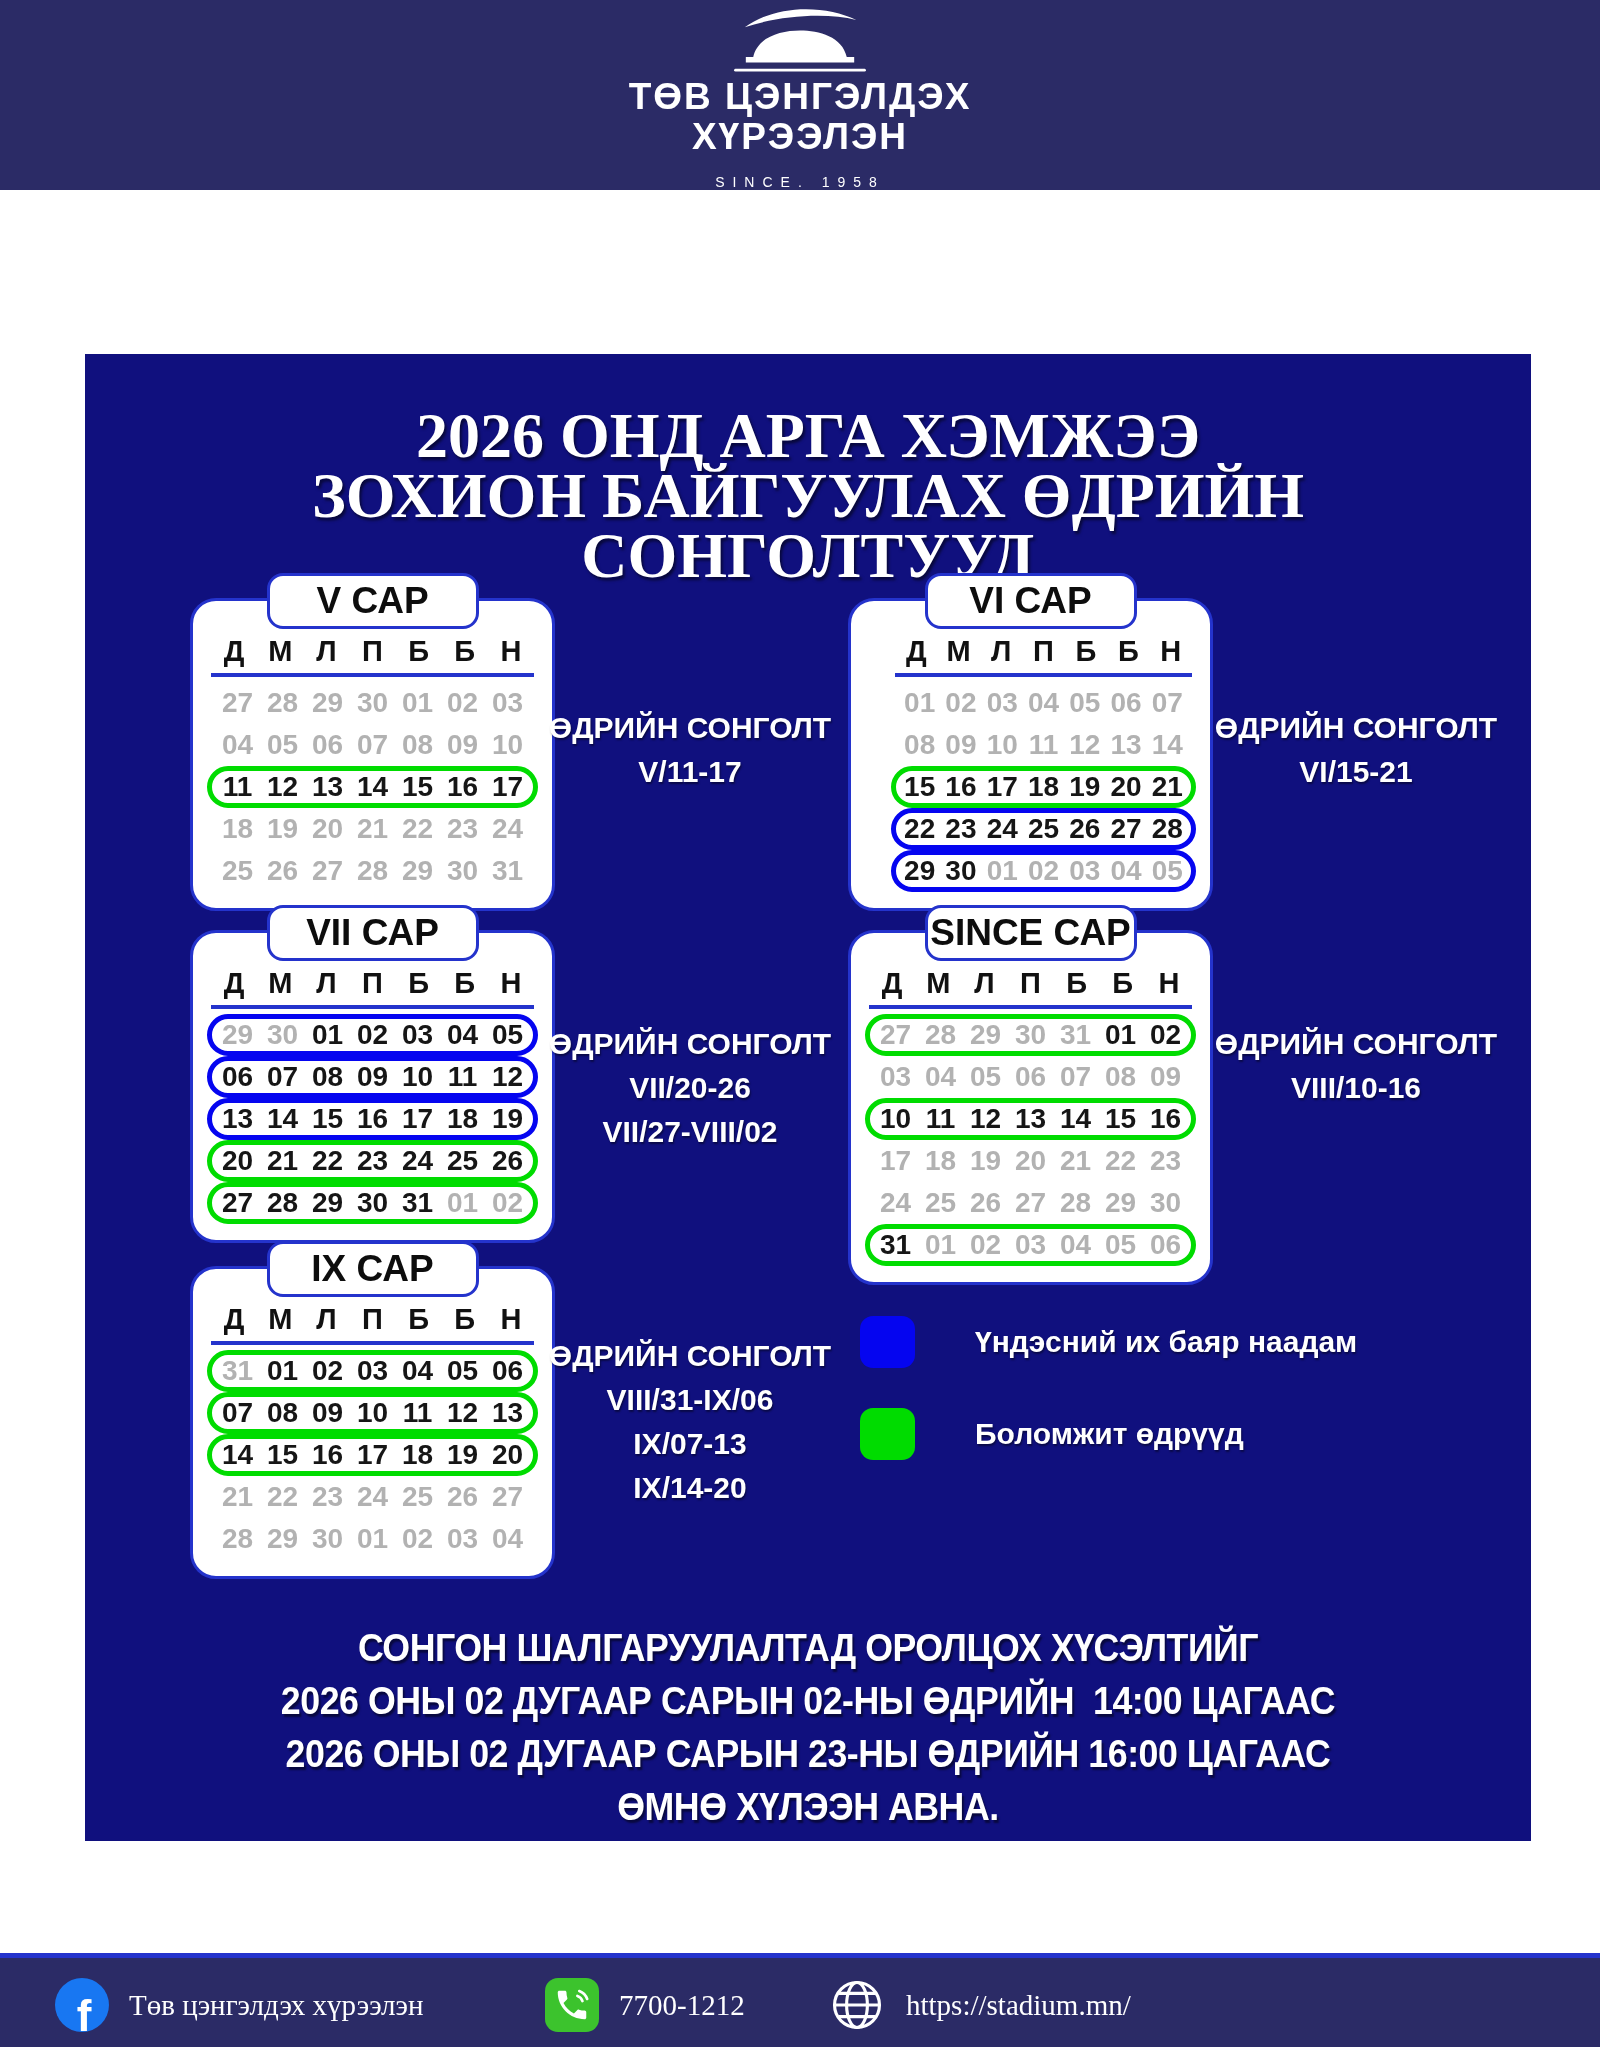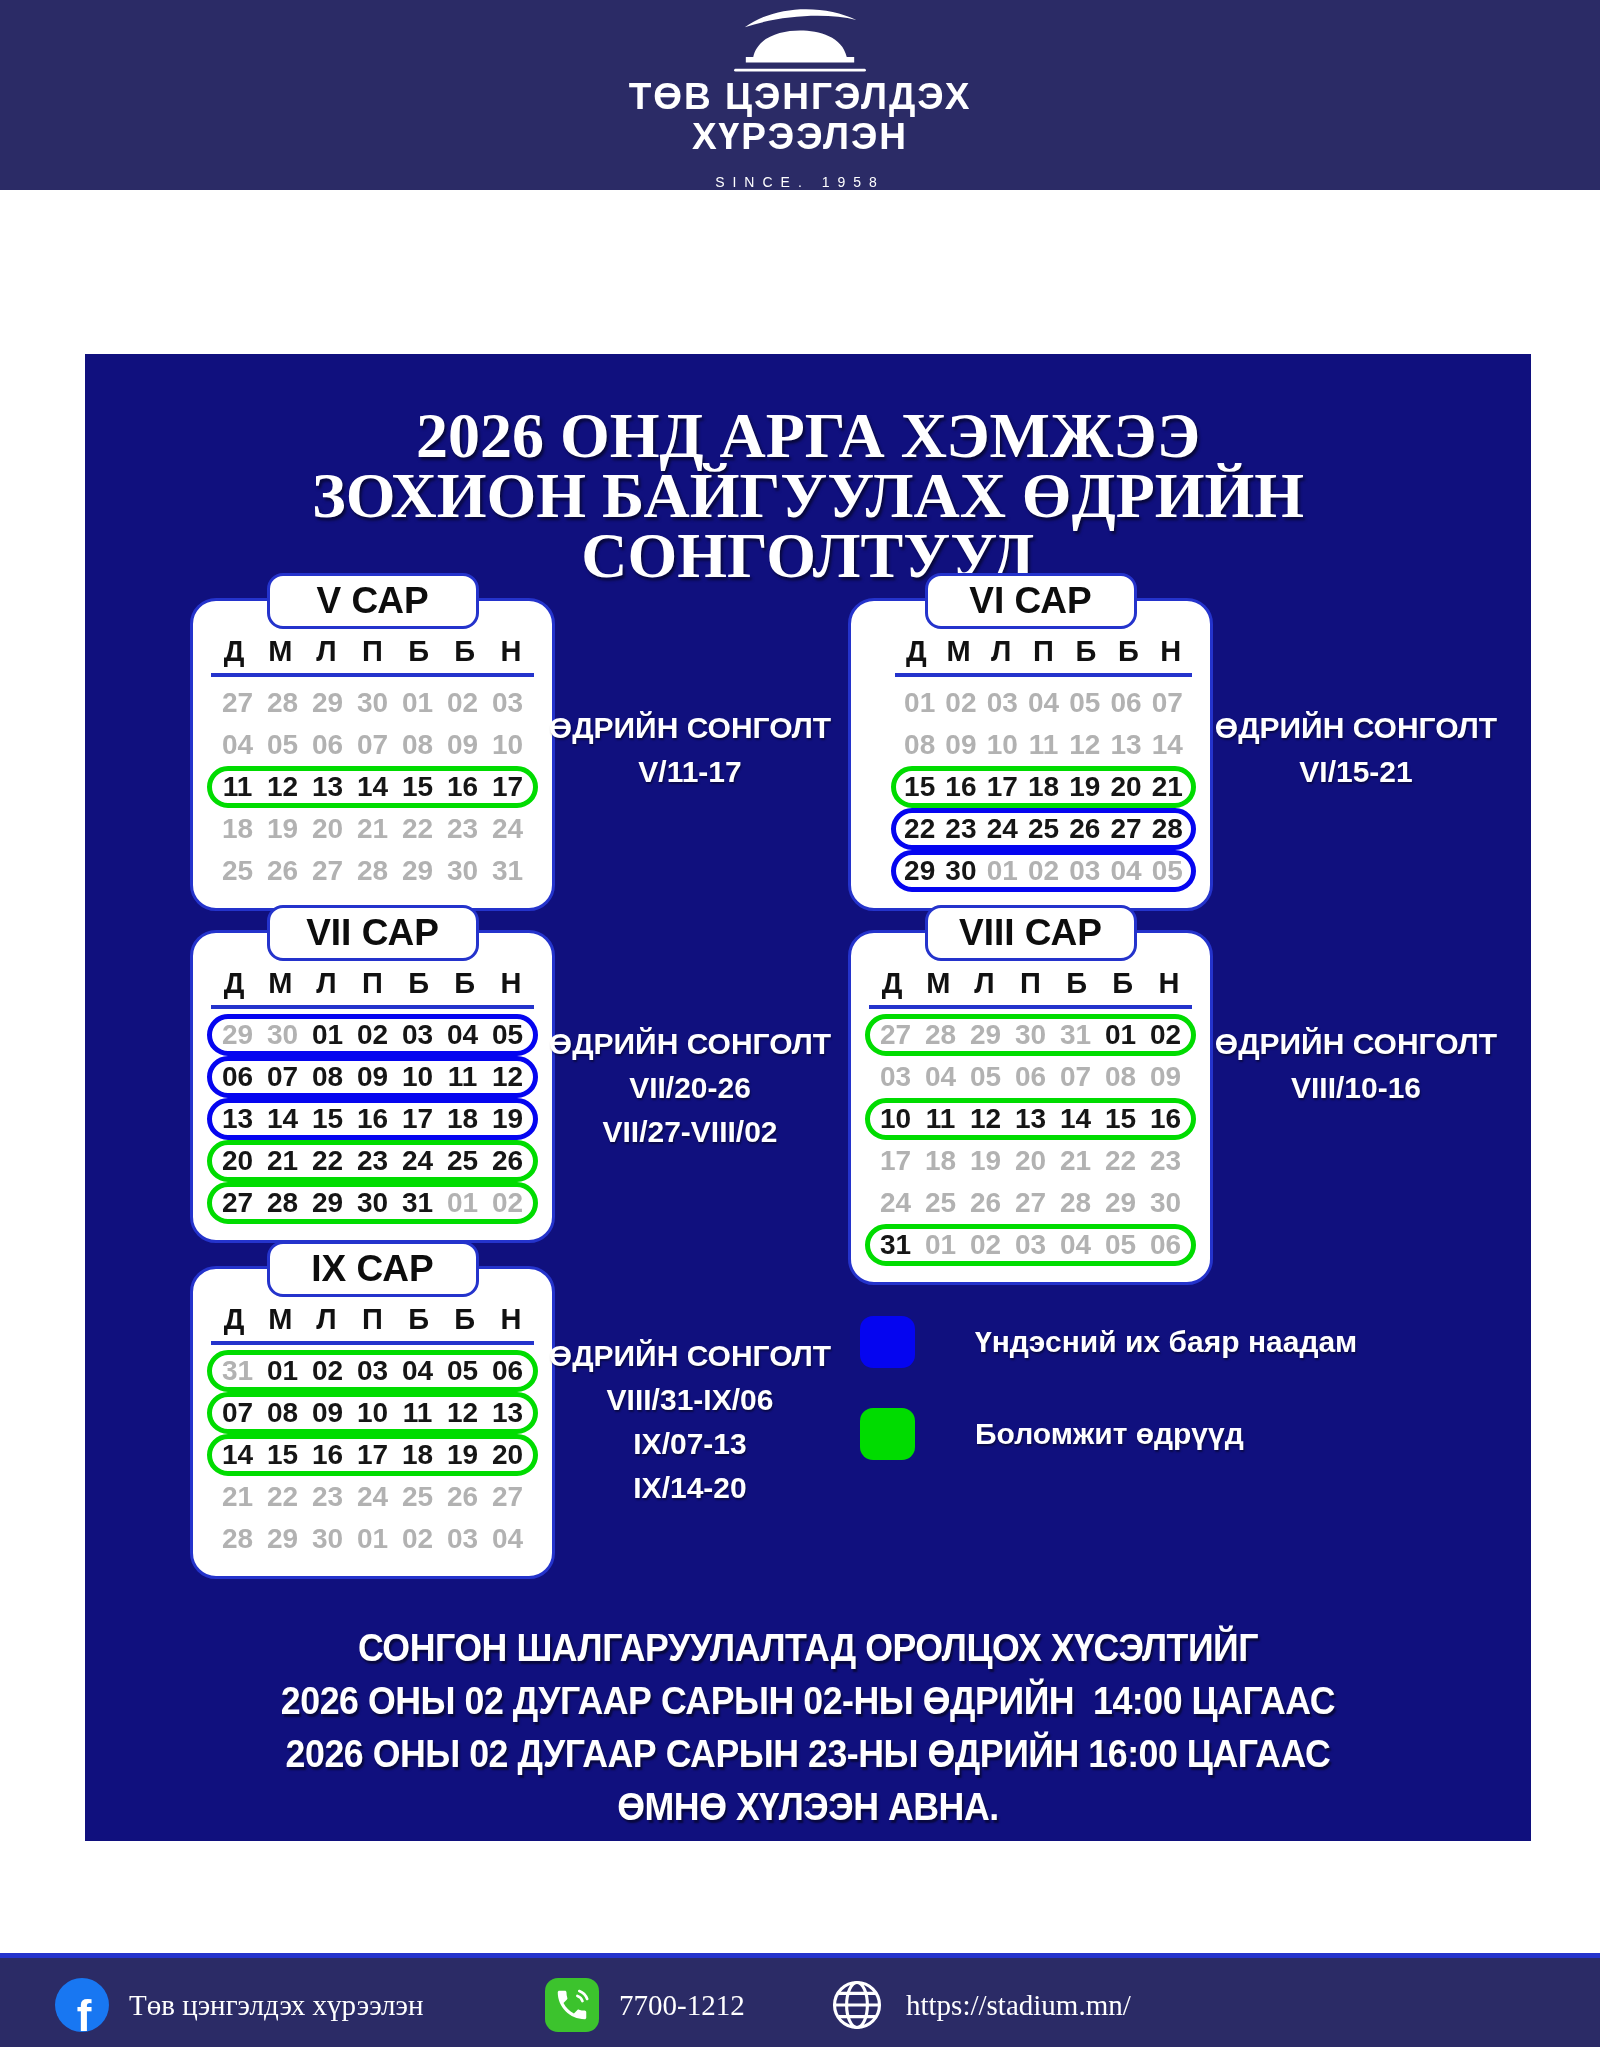--- a/index.html
+++ b/index.html
@@ -277,21 +277,21 @@
             <span class="day">30</span>
             <span class="day">31</span>
             <span class="day muted">01</span>
             <span class="day muted">02</span>
           </div>
         </div>
     </div>
 
     <div class="cal-card" style="left:763px;top:576px;">
       <div class="cal-tab">
-        <span>VIII САР</span>
+        <span>SINCE САР</span>
       </div>
       <div class="weekday-row">
           <span>Д</span>
           <span>М</span>
           <span>Л</span>
           <span>П</span>
           <span>Б</span>
           <span>Б</span>
           <span>Н</span>
         </div>

